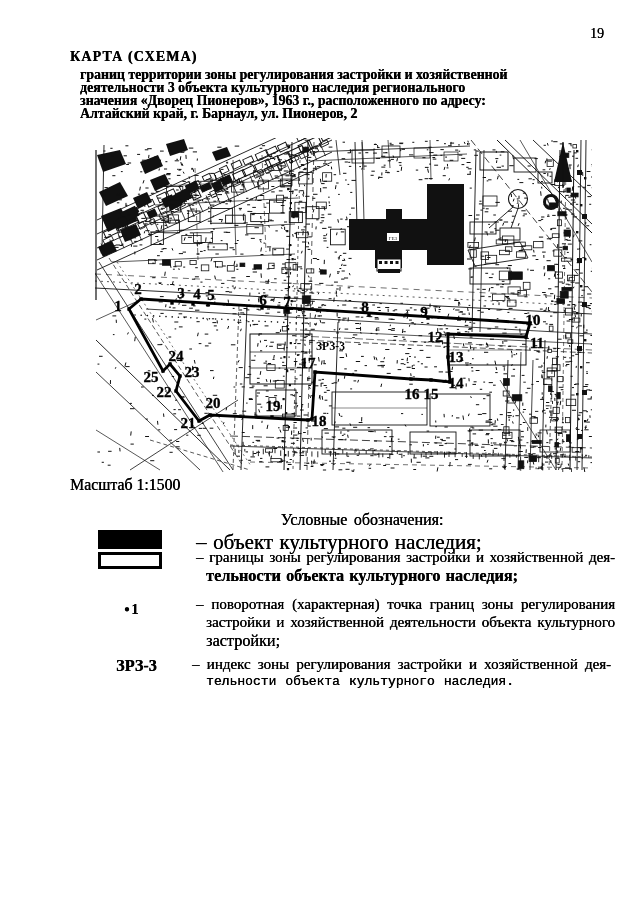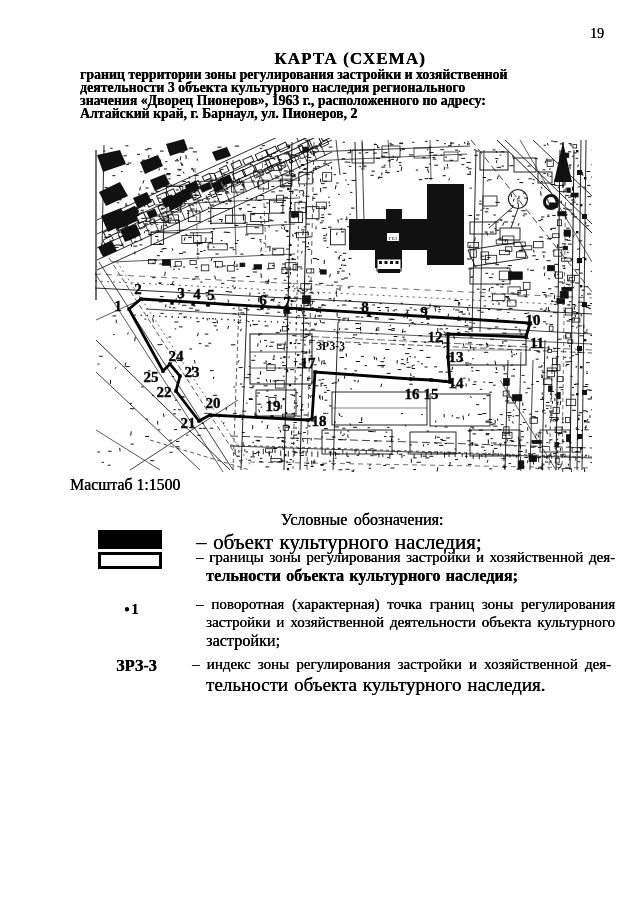--- a/index.html
+++ b/index.html
@@ -5,21 +5,21 @@
 html,body{margin:0;padding:0;background:#fff;width:640px;height:905px;overflow:hidden;
 font-family:"Liberation Serif",serif;color:#000;}
 .abs{position:absolute;white-space:nowrap;}
 .ink{text-shadow:0.35px 0 0 #000;}
 .j{position:absolute;white-space:normal;text-shadow:0.35px 0 0 #000;}
 </style></head>
 <body>
 
 <div class="abs ink" style="left:590px;top:26px;font-size:14px;">19</div>
 
-<div class="abs ink" style="left:70px;top:49px;width:560px;text-align:center;font-size:17px;font-weight:bold;letter-spacing:1.1px;">КАРТА (СХЕМА)</div>
+<div class="abs ink" style="left:70px;top:49px;width:560px;text-align:left;font-size:14px;font-weight:bold;letter-spacing:1.1px;">КАРТА (СХЕМА)</div>
 
 <div class="abs ink" style="left:80px;top:68px;width:560px;font-size:13.8px;font-weight:bold;line-height:13.1px;">границ территории зоны регулирования застройки и хозяйственной<br>деятельности 3 объекта культурного наследия регионального<br>значения «Дворец Пионеров», 1963 г., расположенного по адресу:<br>Алтайский край, г. Барнаул, ул. Пионеров, 2</div>
 
 <svg class="abs" style="left:0;top:0" width="640" height="905" viewBox="0 0 640 905">
 <clipPath id="mapclip">
       <rect x="95" y="138" width="497" height="334"></rect>
     </clipPath>
 <g clip-path="url(#mapclip)">
 <line x1="97.0" y1="220.0" x2="332.0" y2="112.0" stroke="#111" stroke-width="0.9"></line>
 <line x1="97.0" y1="234.0" x2="332.0" y2="126.0" stroke="#111" stroke-width="0.9"></line>
@@ -2585,12 +2585,12 @@
 <div class="j" style="left:196px;top:596px;width:419px;font-size:15.0px;text-align:justify;text-align-last:justify;">– поворотная (характерная) точка границ зоны регулирования</div>
 
 <div class="j" style="left:206px;top:614px;width:409px;font-size:15.0px;text-align:justify;text-align-last:justify;">застройки и хозяйственной деятельности объекта культурного</div>
 
 <div class="abs ink" style="left:206px;top:632px;font-size:16.2px;word-spacing:1.2px;">застройки;</div>
 
 <div class="abs ink" style="left:116px;top:657px;font-size:16.2px;font-weight:bold;">ЗРЗ-3</div>
 
 <div class="j" style="left:192px;top:656px;width:419px;font-size:15.0px;text-align:justify;text-align-last:justify;">– индекс зоны регулирования застройки и хозяйственной дея-</div>
 
-<div class="abs ink" style="left:206px;top:674px;font-size:19px;word-spacing:1.2px;">тельности объекта культурного наследия.</div>
+<div class="abs ink" style="left:206px;top:674px;font-size:13px;word-spacing:1.2px;font-family:Liberation Mono, monospace;">тельности объекта культурного наследия.</div>
 </body></html>

